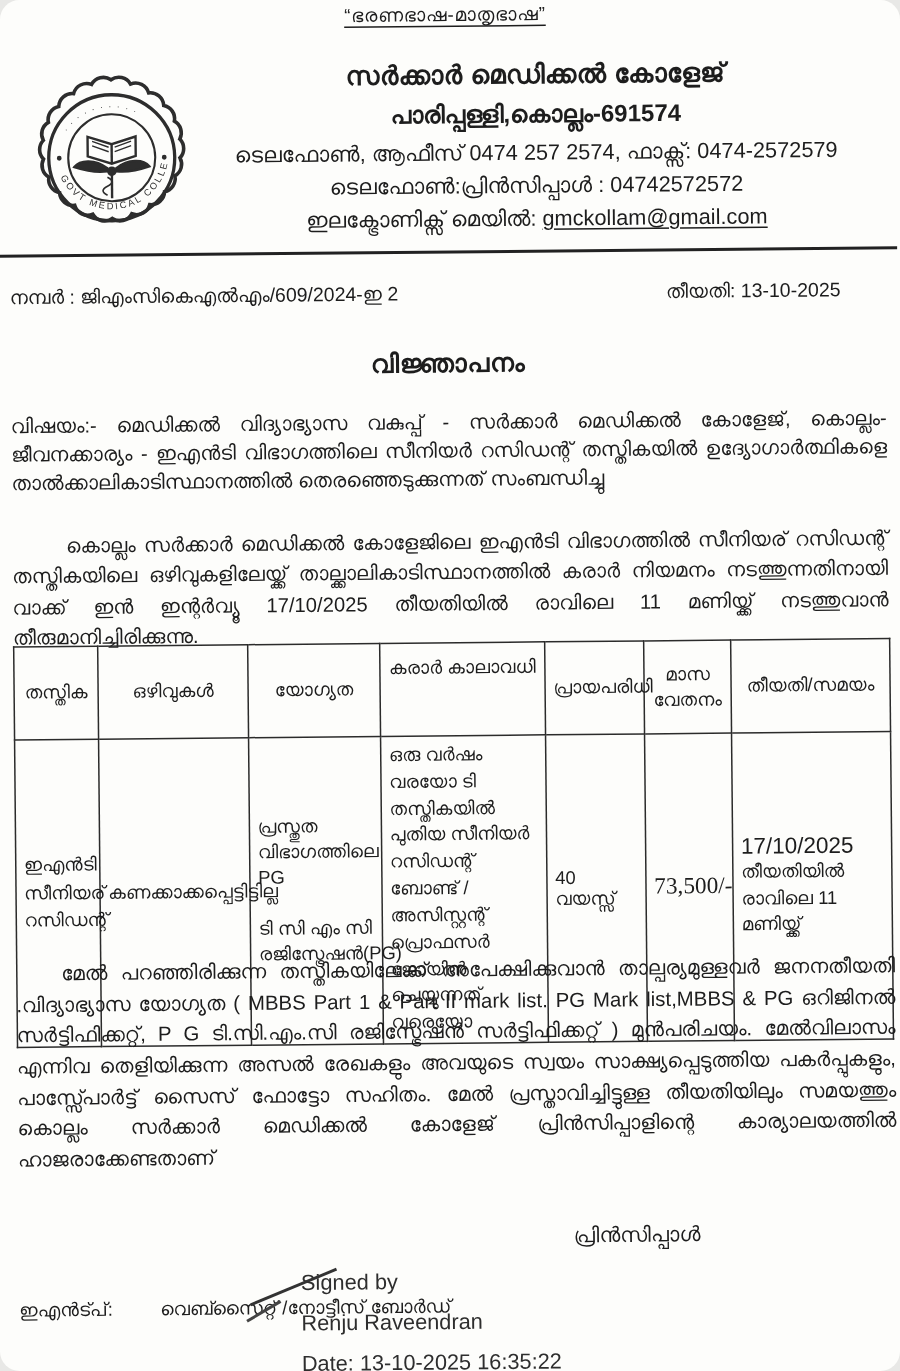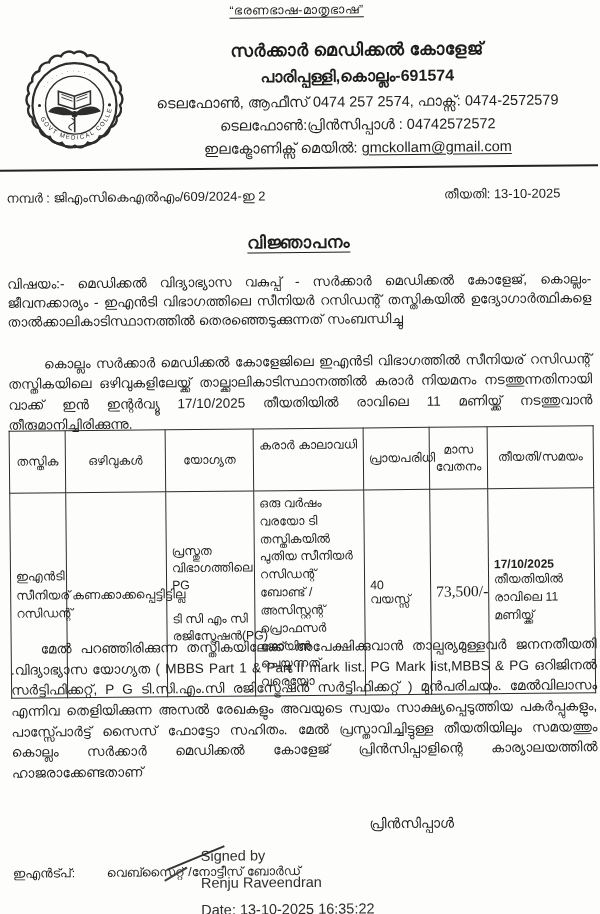--- a/index.html
+++ b/index.html
@@ -1,19 +1,19 @@
 <!DOCTYPE html>
 <html><head>
 <meta charset="utf-8">
 <style>
   html,body { margin:0; padding:0; background:#e8e8e6; }
   .page {
     position:relative; width:600px; height:914px; margin:0 auto;
     background:#fdfdfb; overflow:hidden;
-    font-family:"Liberation Sans", sans-serif; color:#1d1d1d;
+    font-family:"Liberation Sans", sans-serif; color:#1d1d1d;border-radius:13px;
   }
   .tilt { position:absolute; inset:0; transform:rotate(-0.55deg); transform-origin:50% 40%; }
 
   .motto {
     position:absolute; top:3px; left:0; width:100%; text-align:center;
     font-size:12.5px; letter-spacing:0.5px;
   }
   .motto span { text-decoration:underline; text-underline-offset:3px; }
 
   .logo-wrap { position:absolute; top:42px; left:18px; width:118px; height:122px; }
@@ -28,47 +28,47 @@
   .rule { position:absolute; top:167px; left:0; width:100%; height:0; border-top:2px solid #222; }
 
   .ref-row { position:absolute; top:188px; left:8px; right:10px; font-size:13px; }
   .ref-no { position:absolute; left:0; top:0; }
   .ref-date { position:absolute; right:28px; top:0; }
 
   .doc-title {
     position:absolute; top:233px; left:0; width:100%; text-align:center;
     font-size:17px; font-weight:700; letter-spacing:0.6px;
   }
-  .doc-title span { text-decoration:underline; text-underline-offset:4px; }
+  .doc-title span { text-underline-offset:4px; }
 
   .subject { position:absolute; top:272px; left:8px; width:584px; font-size:13.5px; line-height:1.42; text-align:justify; }
   .body-para { position:absolute; top:352px; left:8px; width:584px; font-size:13.5px; line-height:1.5; text-align:justify; text-indent:36px; }
 
   table.vac {
     position:absolute; top:428px; left:8px; width:584px;
     border-collapse:collapse; table-layout:fixed; font-size:12.3px;
   }
   table.vac th, table.vac td { border:1.6px solid #2b2b2b; padding:4px 5px; vertical-align:middle; font-weight:400; }
   table.vac thead tr { height:62px; }
   table.vac tbody tr { height:146px; }
   table.vac th { text-align:center; line-height:1.35; }
   table.vac th.top-align { vertical-align:top; padding-top:8px; }
   td.c-post { text-align:center; line-height:1.5; }
   td.c-vac { text-align:left; }
   td.c-qual { vertical-align:middle; line-height:1.4; }
   td.c-qual .q2 { margin-top:16px; }
   td.c-period { vertical-align:top; padding-top:10px; line-height:1.45; }
   td.c-age { text-align:left; }
   td.c-salary { font-family:"Liberation Serif", serif; font-size:15.5px; }
-  td.c-date .d1 { font-size:12px; font-weight:700; margin-bottom:0; }
+  td.c-date .d1 { font-size:15px; font-weight:400; margin-bottom:0; }
   td.c-date .d2 { line-height:1.45; }
 
   .instructions { position:absolute; top:637px; left:8px; width:586px; font-size:13.6px; line-height:1.52; text-align:justify; text-indent:30px; }
 
-  .principal { position:absolute; top:816px; left:365px; font-size:14px; }
+  .principal { position:absolute; top:816px; left:378px; font-size:14px; }
 
   .sig-block { position:absolute; top:842px; left:196px; font-size:14.5px; color:#2e2e2e; line-height:1.85; }
 
   .copy-row { position:absolute; top:864px; left:8px; font-size:12.5px; }
   .copy-row .copy-to { margin-left:28px; }
   .tick-stroke {
     position:absolute; top:856px; left:160px; width:62px; height:2px;
     background:#333; transform:rotate(-22deg);
   }
   .tick-stroke2 {

